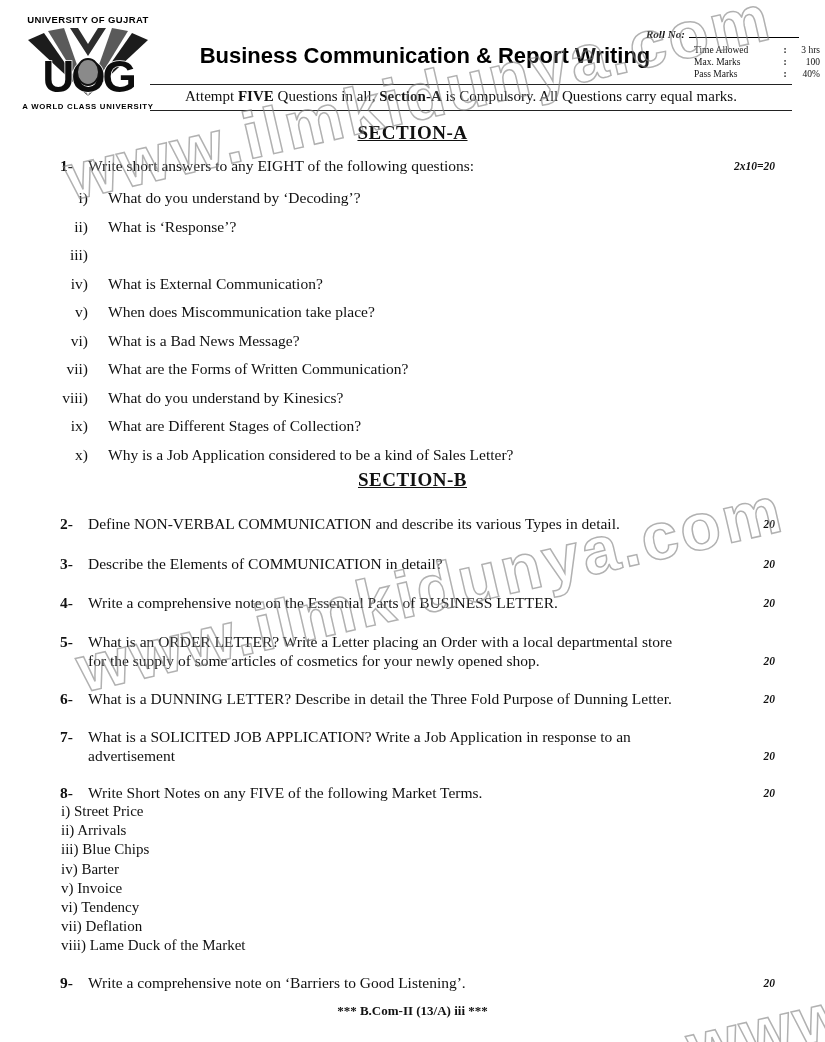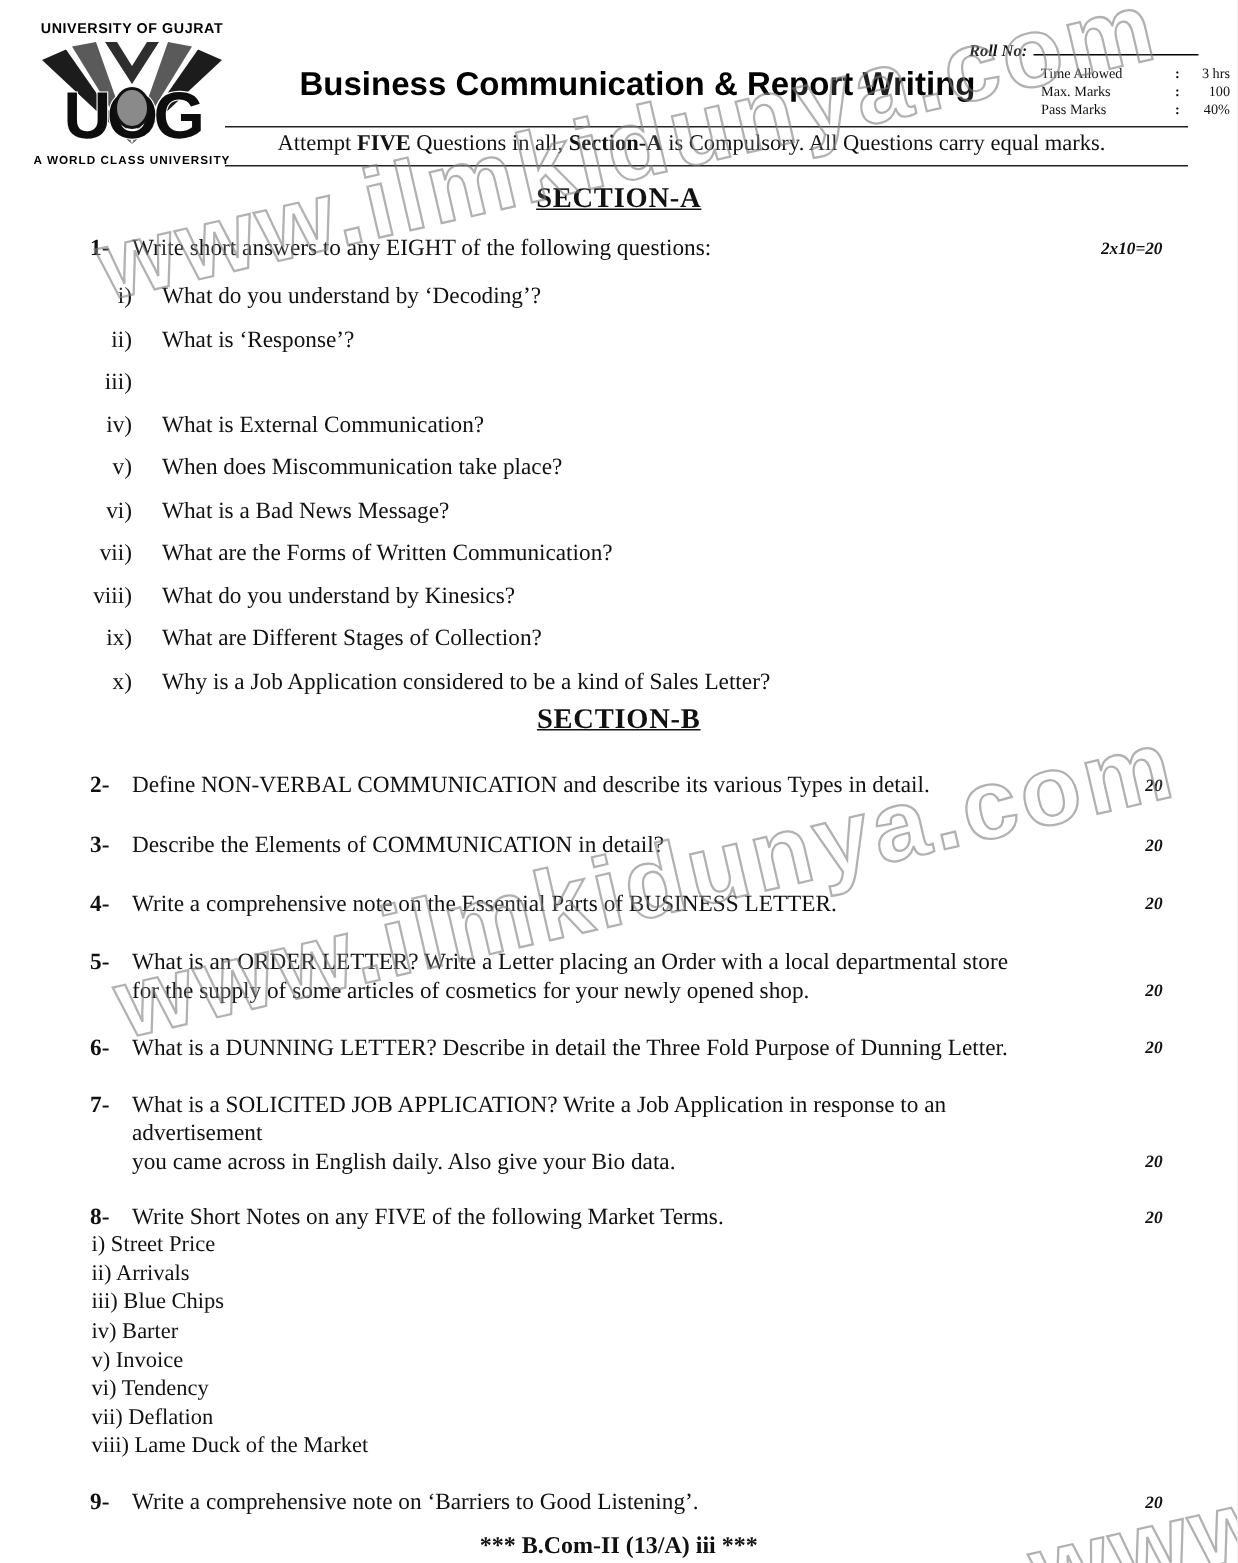--- a/index.html
+++ b/index.html
@@ -67,21 +67,21 @@
     font-style:italic; font-size:11.5px; font-weight:bold; line-height:17px;
   }
   .q1 { margin-top:13px; line-height:18px; }
   .subquestions { margin-top:14px; }
   .sq { display:flex; padding-left:40px; line-height:18px; font-size:15.5px; margin-bottom:10.5px; }
   .sq-num  { width:48px; text-align:right; margin-right:20px; flex:none; }
   .sq-text { flex:1; }
   .mt23 { margin-top:23px; } .mt21 { margin-top:21px; } .mt20 { margin-top:20px; }
   .mt19 { margin-top:19px; } .mt18 { margin-top:18px; } .mt17 { margin-top:17px; }
   .sublist { padding-left:61px; font-size:15px; line-height:19.2px; }
-  .footer-note { text-align:center; font-size:16px; font-weight:bold; margin-top:11px; }
+  .footer-note { text-align:center; font-size:13px; font-weight:bold; margin-top:11px; }
 </style>
 </head>
 <body>
 
 <div class="page">
 
   <div class="wm wm1">www.ilmkidunya.com</div>
   <div class="wm wm2">www.ilmkidunya.com</div>
   <div class="wm wm3">www.ilmkidunya.com</div>
 
@@ -220,21 +220,20 @@
       <span class="q-text">
           <span class="q-line">What is a DUNNING LETTER? Describe in detail the Three Fold Purpose of Dunning Letter.</span>
         </span>
       <span class="q-marks">20</span>
     </div>
 
     <div class="q-row mt19">
       <span class="q-num">7-</span>
       <span class="q-text">
         <span class="q-line">What is a SOLICITED JOB APPLICATION? Write a Job Application in response to an advertisement</span>
-        <span class="q-line">you came across in English daily. Also give your Bio data.</span>
       </span>
       <span class="q-marks">20</span>
     </div>
 
     <div class="q-row mt18">
       <span class="q-num">8-</span>
       <span class="q-text">
           <span class="q-line">Write Short Notes on any FIVE of the following Market Terms.</span>
         </span>
       <span class="q-marks">20</span>

